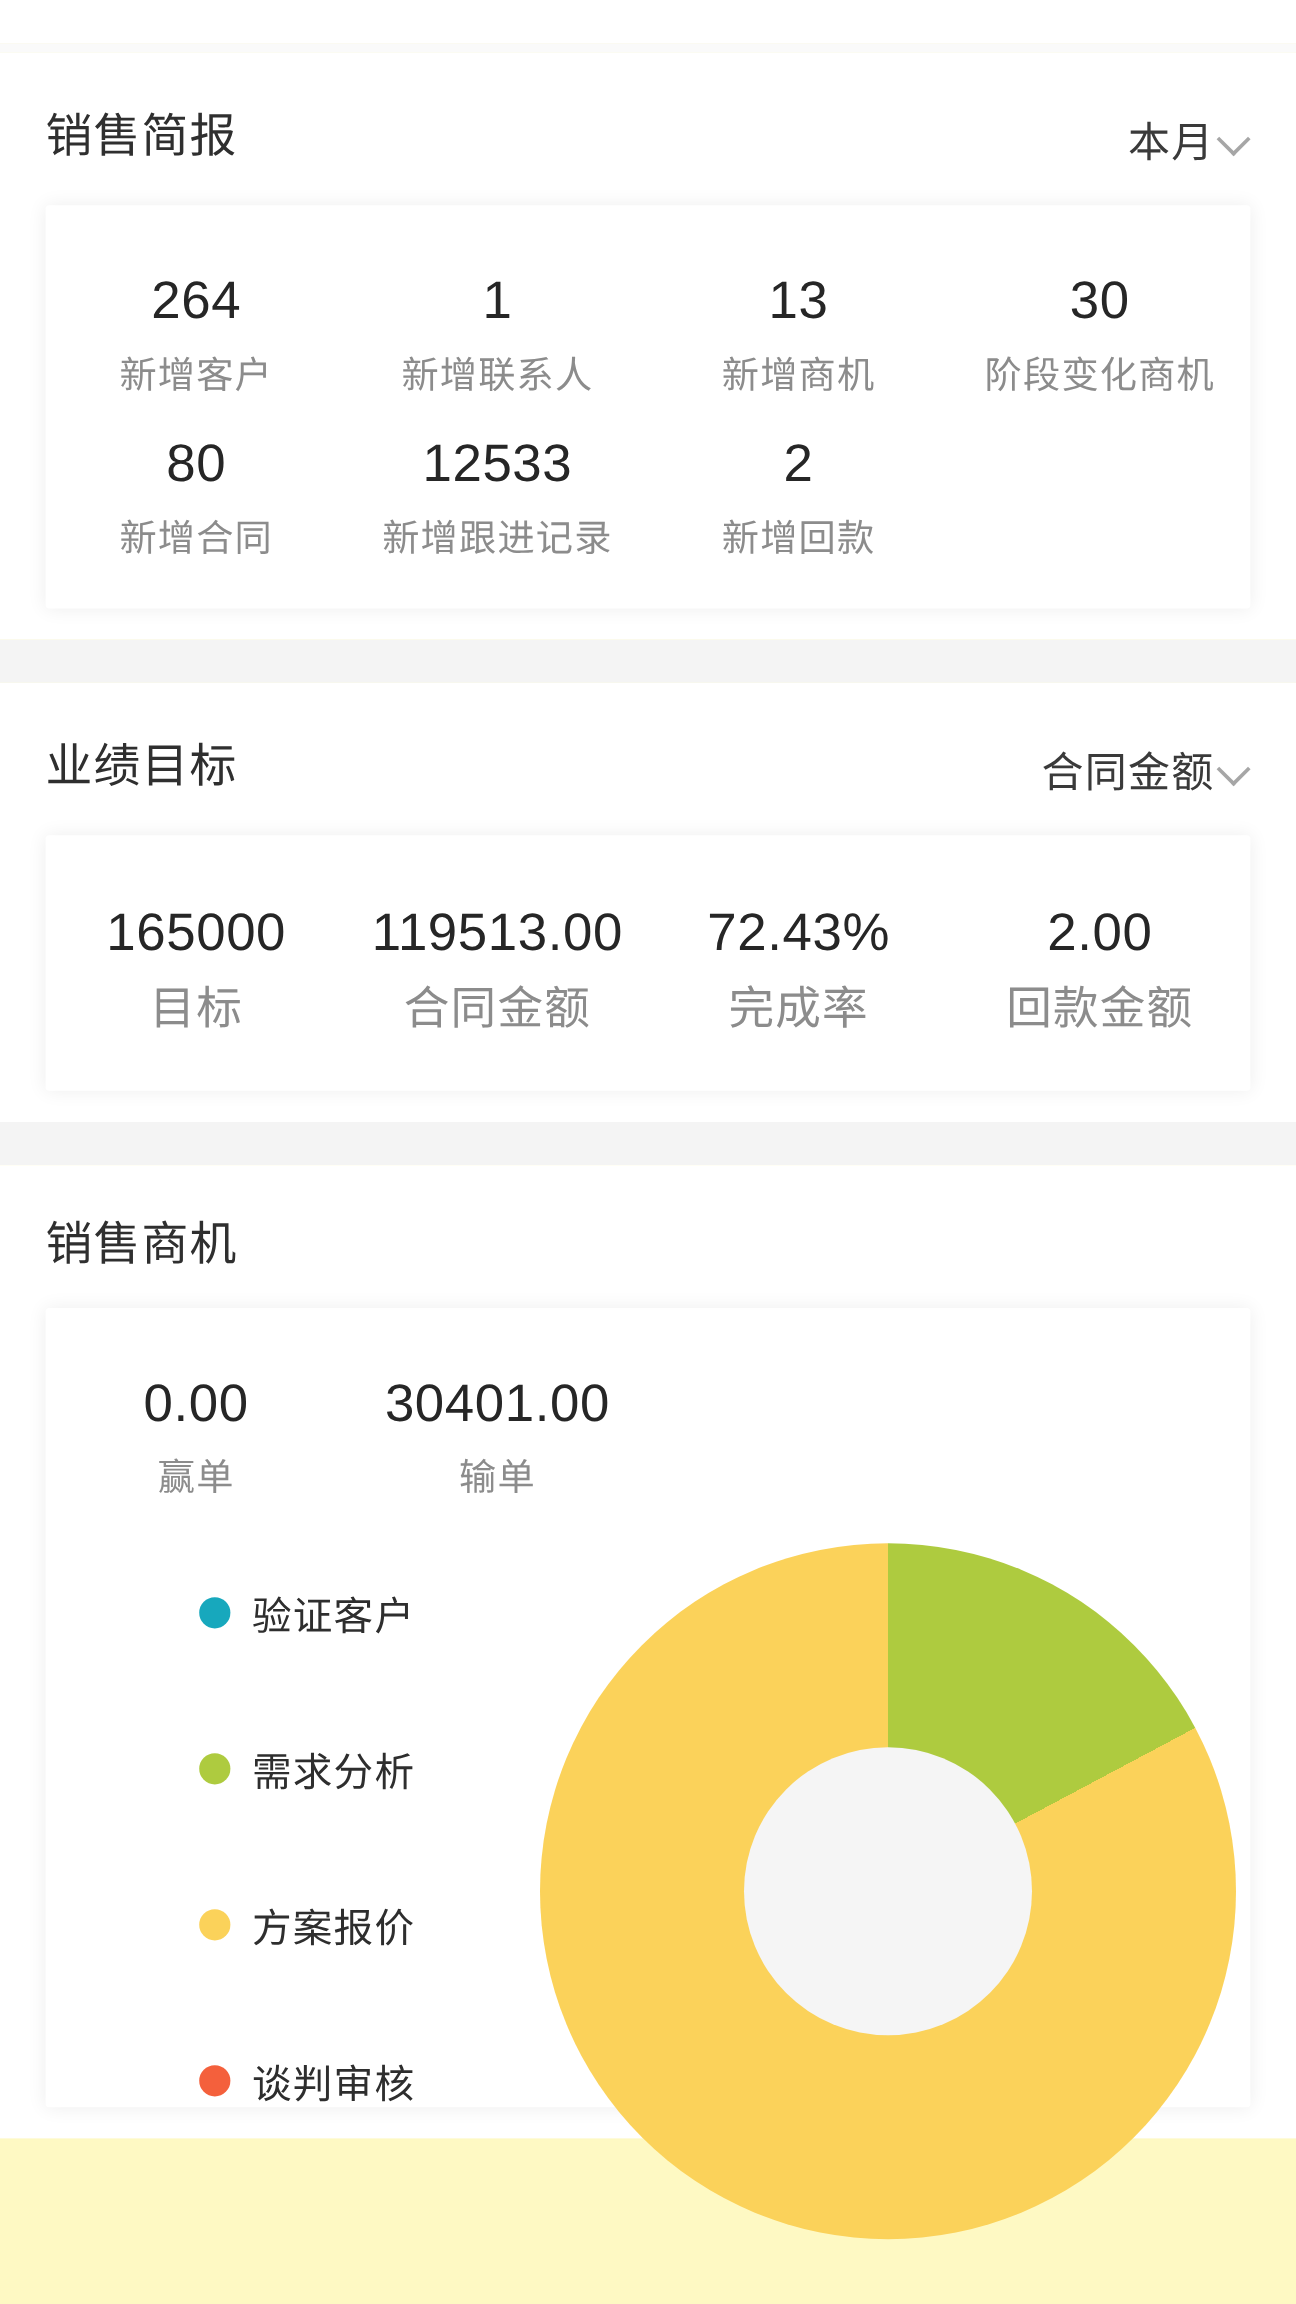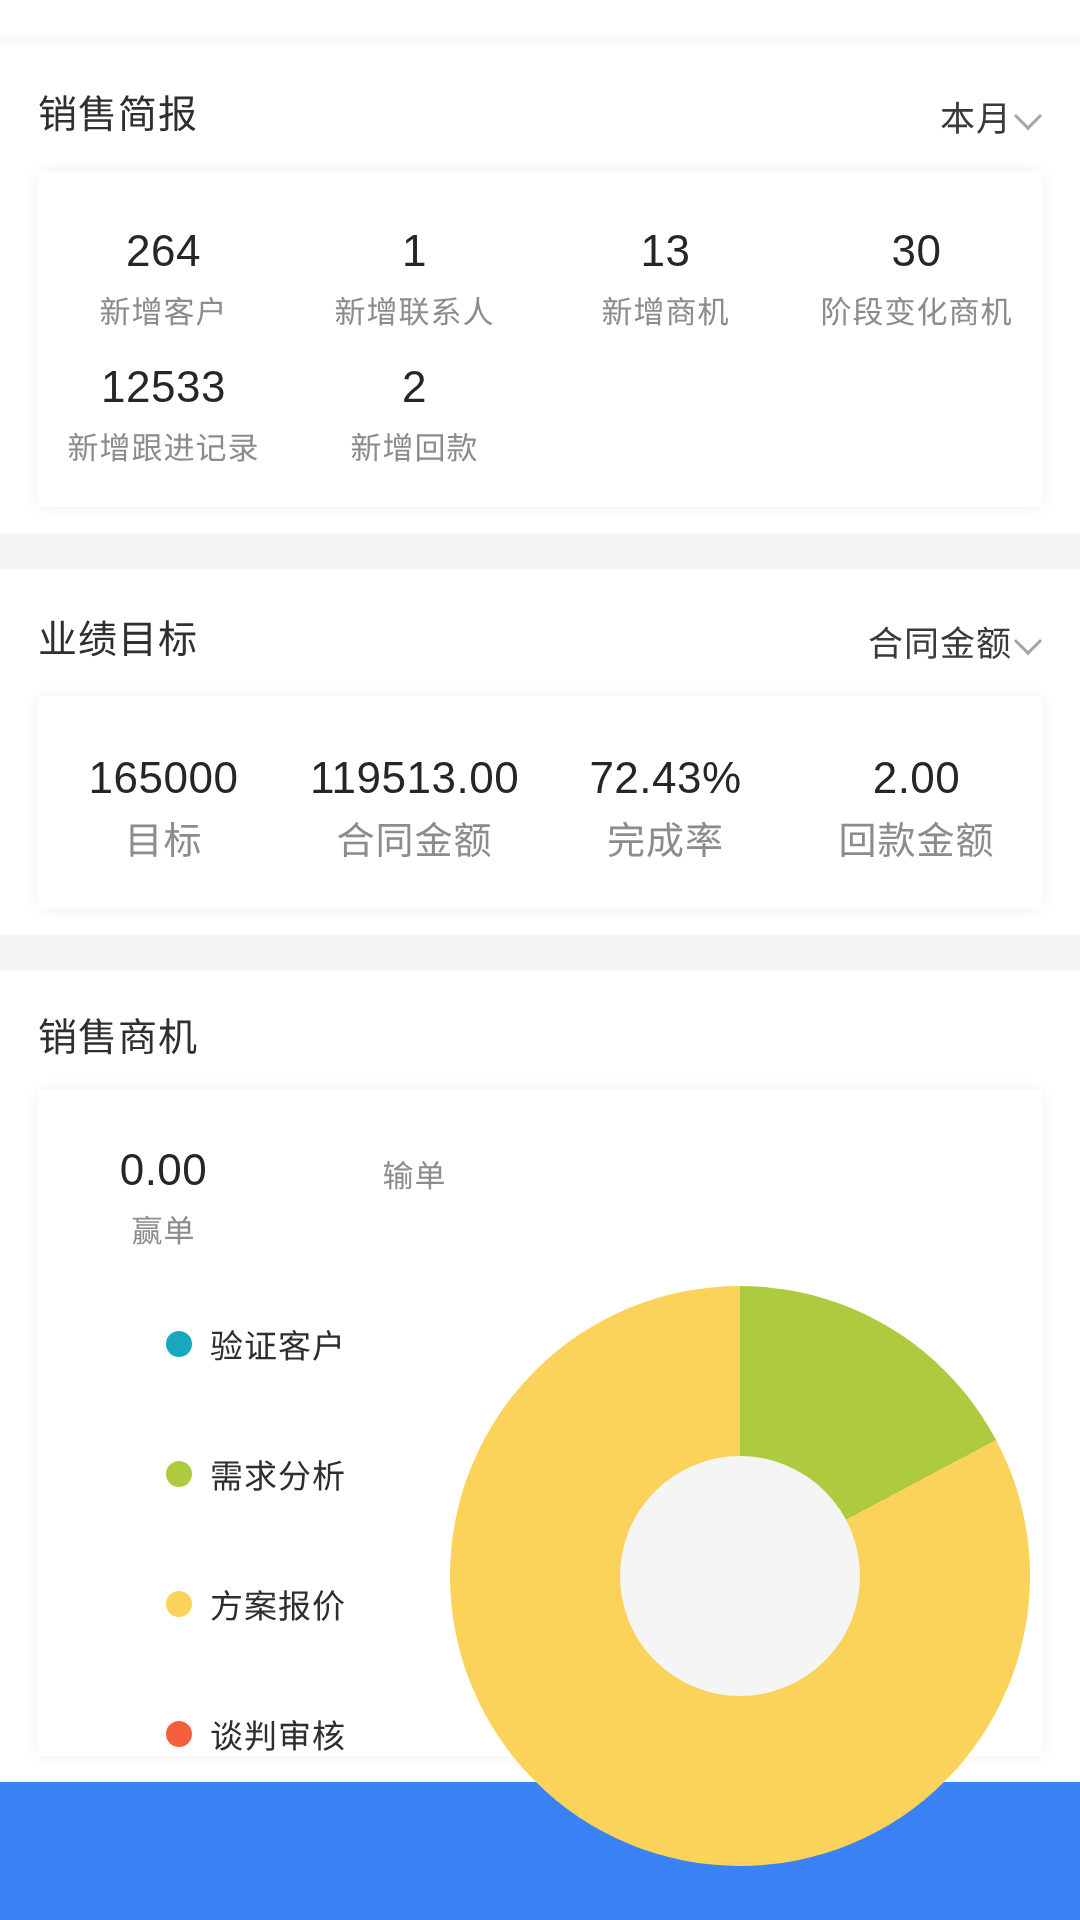--- a/index.html
+++ b/index.html
@@ -10,21 +10,21 @@
     height: 1920px;
     background: #f7f7f7;
     font-family: "Liberation Sans", "DejaVu Sans", sans-serif;
     -webkit-font-smoothing: antialiased;
   }
 
   .screen {
     position: relative;
     width: 1080px;
     height: 1920px;
-    background: #3b82f6;
+    background: #fef9c3;
     overflow: hidden;
   }
 
   
   .top-strip {
     height: 36px;
     background: #ffffff;
     width: 100%;
   }
   .top-strip-shade {
@@ -235,20 +235,24 @@
           <div class="stat-label">新增商机</div>
         </div>
         <div class="stat">
           <div class="stat-value">30</div>
           <div class="stat-label">阶段变化商机</div>
         </div>
       </div>
 
       <div class="stat-row row4-of7">
         <div class="stat">
+          <div class="stat-value">80</div>
+          <div class="stat-label">新增合同</div>
+        </div>
+        <div class="stat">
           <div class="stat-value">12533</div>
           <div class="stat-label">新增跟进记录</div>
         </div>
         <div class="stat">
           <div class="stat-value">2</div>
           <div class="stat-label">新增回款</div>
         </div>
         <div class="stat"></div>
       </div>
     </div>
@@ -294,20 +298,21 @@
       <div class="section-title">销售商机</div>
     </div>
 
     <div class="card opp">
       <div class="opp-stats">
         <div class="stat">
           <div class="stat-value">0.00</div>
           <div class="stat-label">赢单</div>
         </div>
         <div class="stat">
+          <div class="stat-value">30401.00</div>
           <div class="stat-label">输单</div>
         </div>
       </div>
 
       <div class="chart-area">
 
         <div class="legend">
           <div class="legend-item">
             <span class="legend-dot" style="background: rgb(23, 168, 189);"></span>
             <span class="legend-text">验证客户</span>

